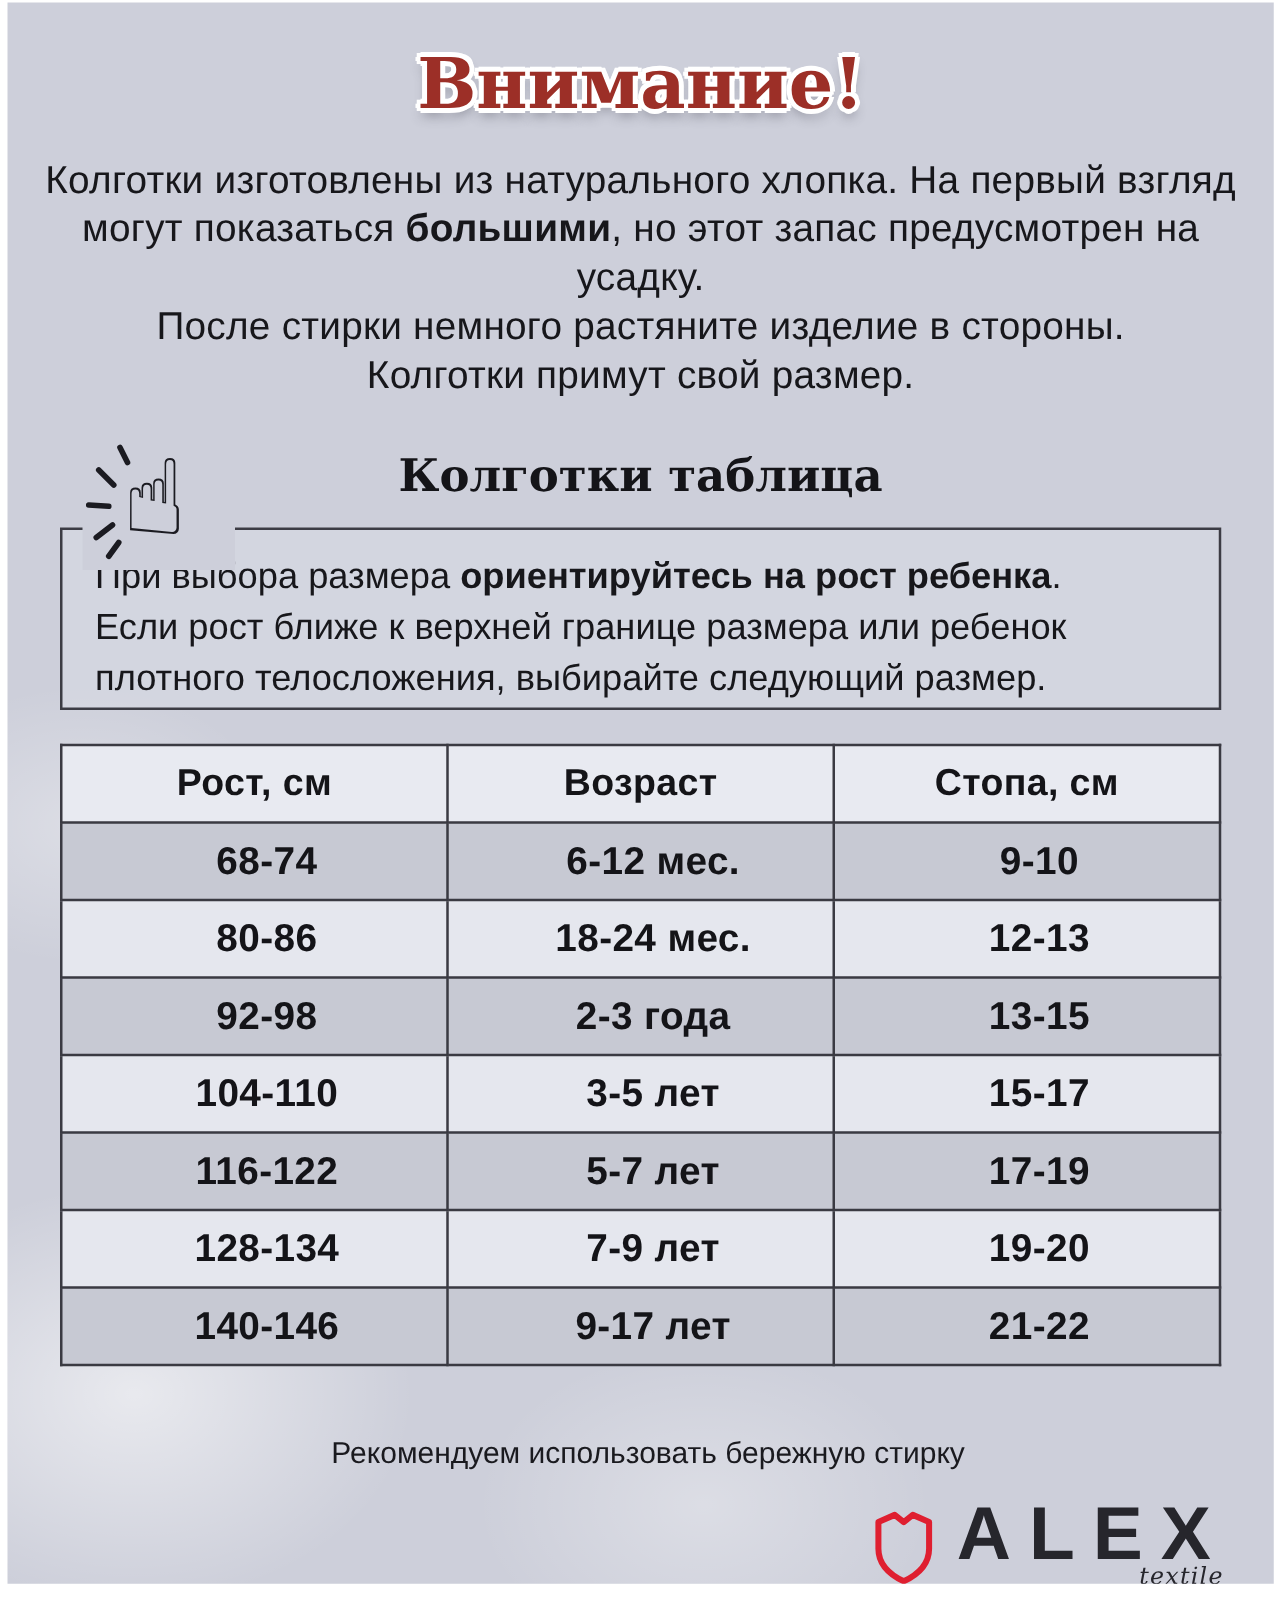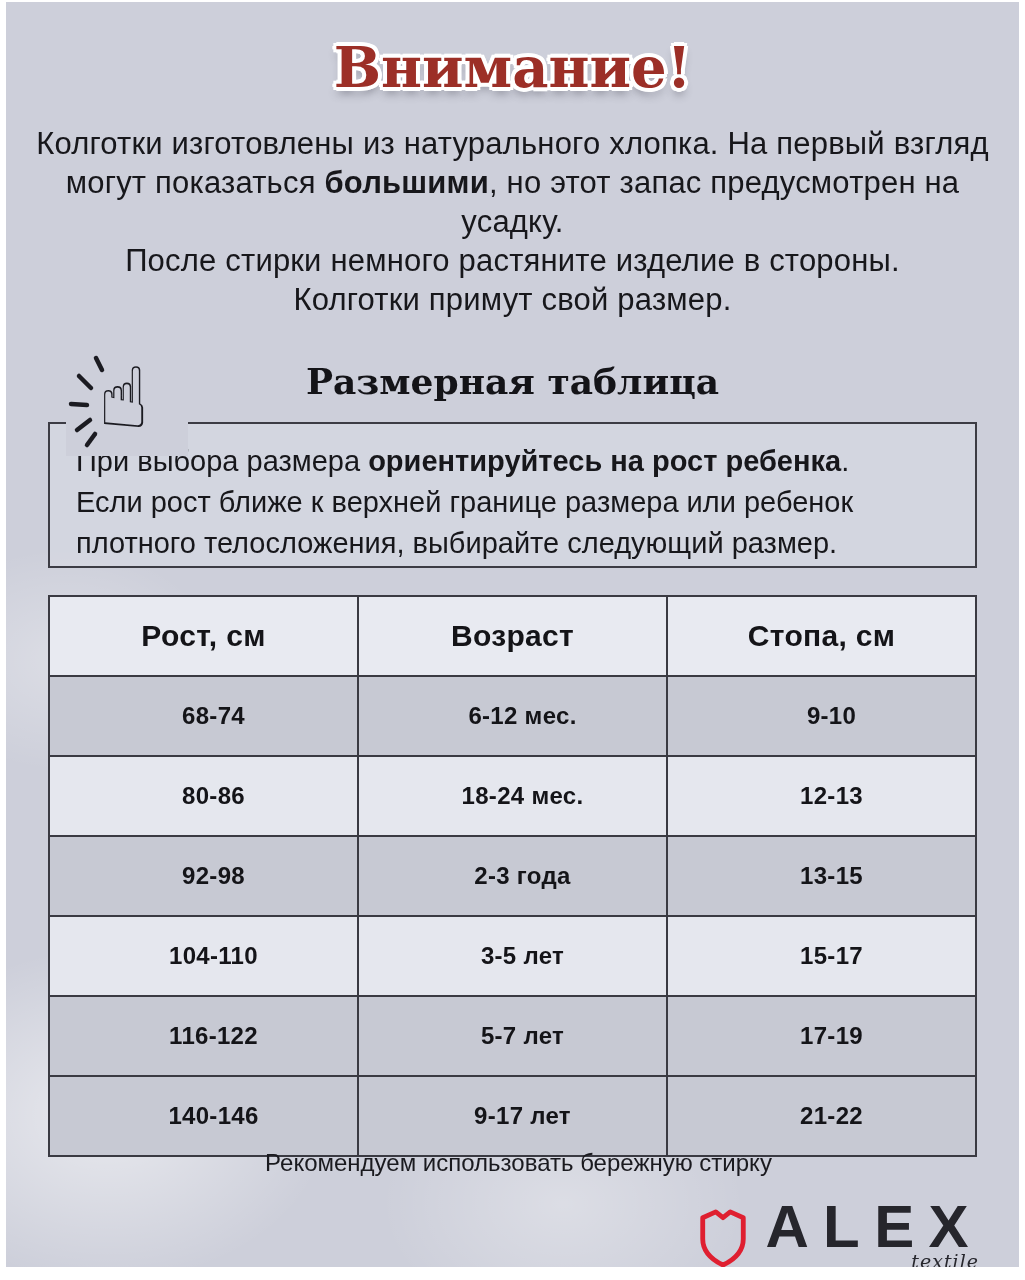--- a/index.html
+++ b/index.html
@@ -76,25 +76,25 @@
 
   table.size-table {
     position:absolute; left:42px; top:593px; width:929px;
     border-collapse:collapse;
     table-layout:fixed;
   }
   .size-table th, .size-table td {
     border:2px solid #3a3a42;
     text-align:center;
     vertical-align:middle;
-    height:80px;
+    height:62px;
     color:#141418;
   }
   .size-table th { background:#e8eaf1; font-size:30px; font-weight:bold; letter-spacing:0.3px; }
-  .size-table td { font-size:24px; font-weight:600; letter-spacing:0.3px;padding-left:20px; }
+  .size-table td { font-size:31px; font-weight:600; letter-spacing:0.3px;padding-left:20px; }
   tr.row-dark td { background:#c7c9d3; }
   tr.row-light td { background:#e5e7ee; }
 
   .footer-note {
     position:absolute; top:1144px; left:0; width:100%;
     text-align:center;
     font-size:24px;
     line-height:33px;
     color:#1a1a1f;
     padding-left:12px;
@@ -127,21 +127,21 @@
 <div class="canvas">
 
   <div class="page-title">Внимание!</div>
 
   <div class="intro">
     <div><span>Колготки изготовлены из натурального хлопка. На первый взгляд могут показаться </span><b>большими</b><span>, но этот запас предусмотрен на усадку.</span></div>
     <div>После стирки немного растяните изделие в стороны.</div>
     <div>Колготки примут свой размер.</div>
   </div>
 
-  <div class="section-head">Размерная таблица</div>
+  <div class="section-head">Колготки таблица</div>
 
   <div class="note-box">
     <div><span>При выбора размера </span><b>ориентируйтесь на рост ребенка</b><span>.</span></div>
     <div>Если рост ближе к верхней границе размера или ребенок плотного телосложения, выбирайте следующий размер.</div>
   </div>
 
   <div class="hand-wrap">
     <svg class="rays" width="42" height="102" viewBox="0 0 42 102">
       <g stroke="#1b1b21" stroke-width="4.5" stroke-linecap="round" fill="none">
         <path d="M30,8 L36,20"></path>
@@ -181,20 +181,25 @@
       <tr class="row-light">
         <td>104-110</td>
         <td>3-5 лет</td>
         <td>15-17</td>
       </tr>
       <tr class="row-dark">
         <td>116-122</td>
         <td>5-7 лет</td>
         <td>17-19</td>
       </tr>
+      <tr class="row-light">
+        <td>128-134</td>
+        <td>7-9 лет</td>
+        <td>19-20</td>
+      </tr>
       <tr class="row-dark">
         <td>140-146</td>
         <td>9-17 лет</td>
         <td>21-22</td>
       </tr>
     </tbody>
   </table>
 
   <div class="footer-note">
     <div>Рекомендуем использовать бережную стирку</div>

